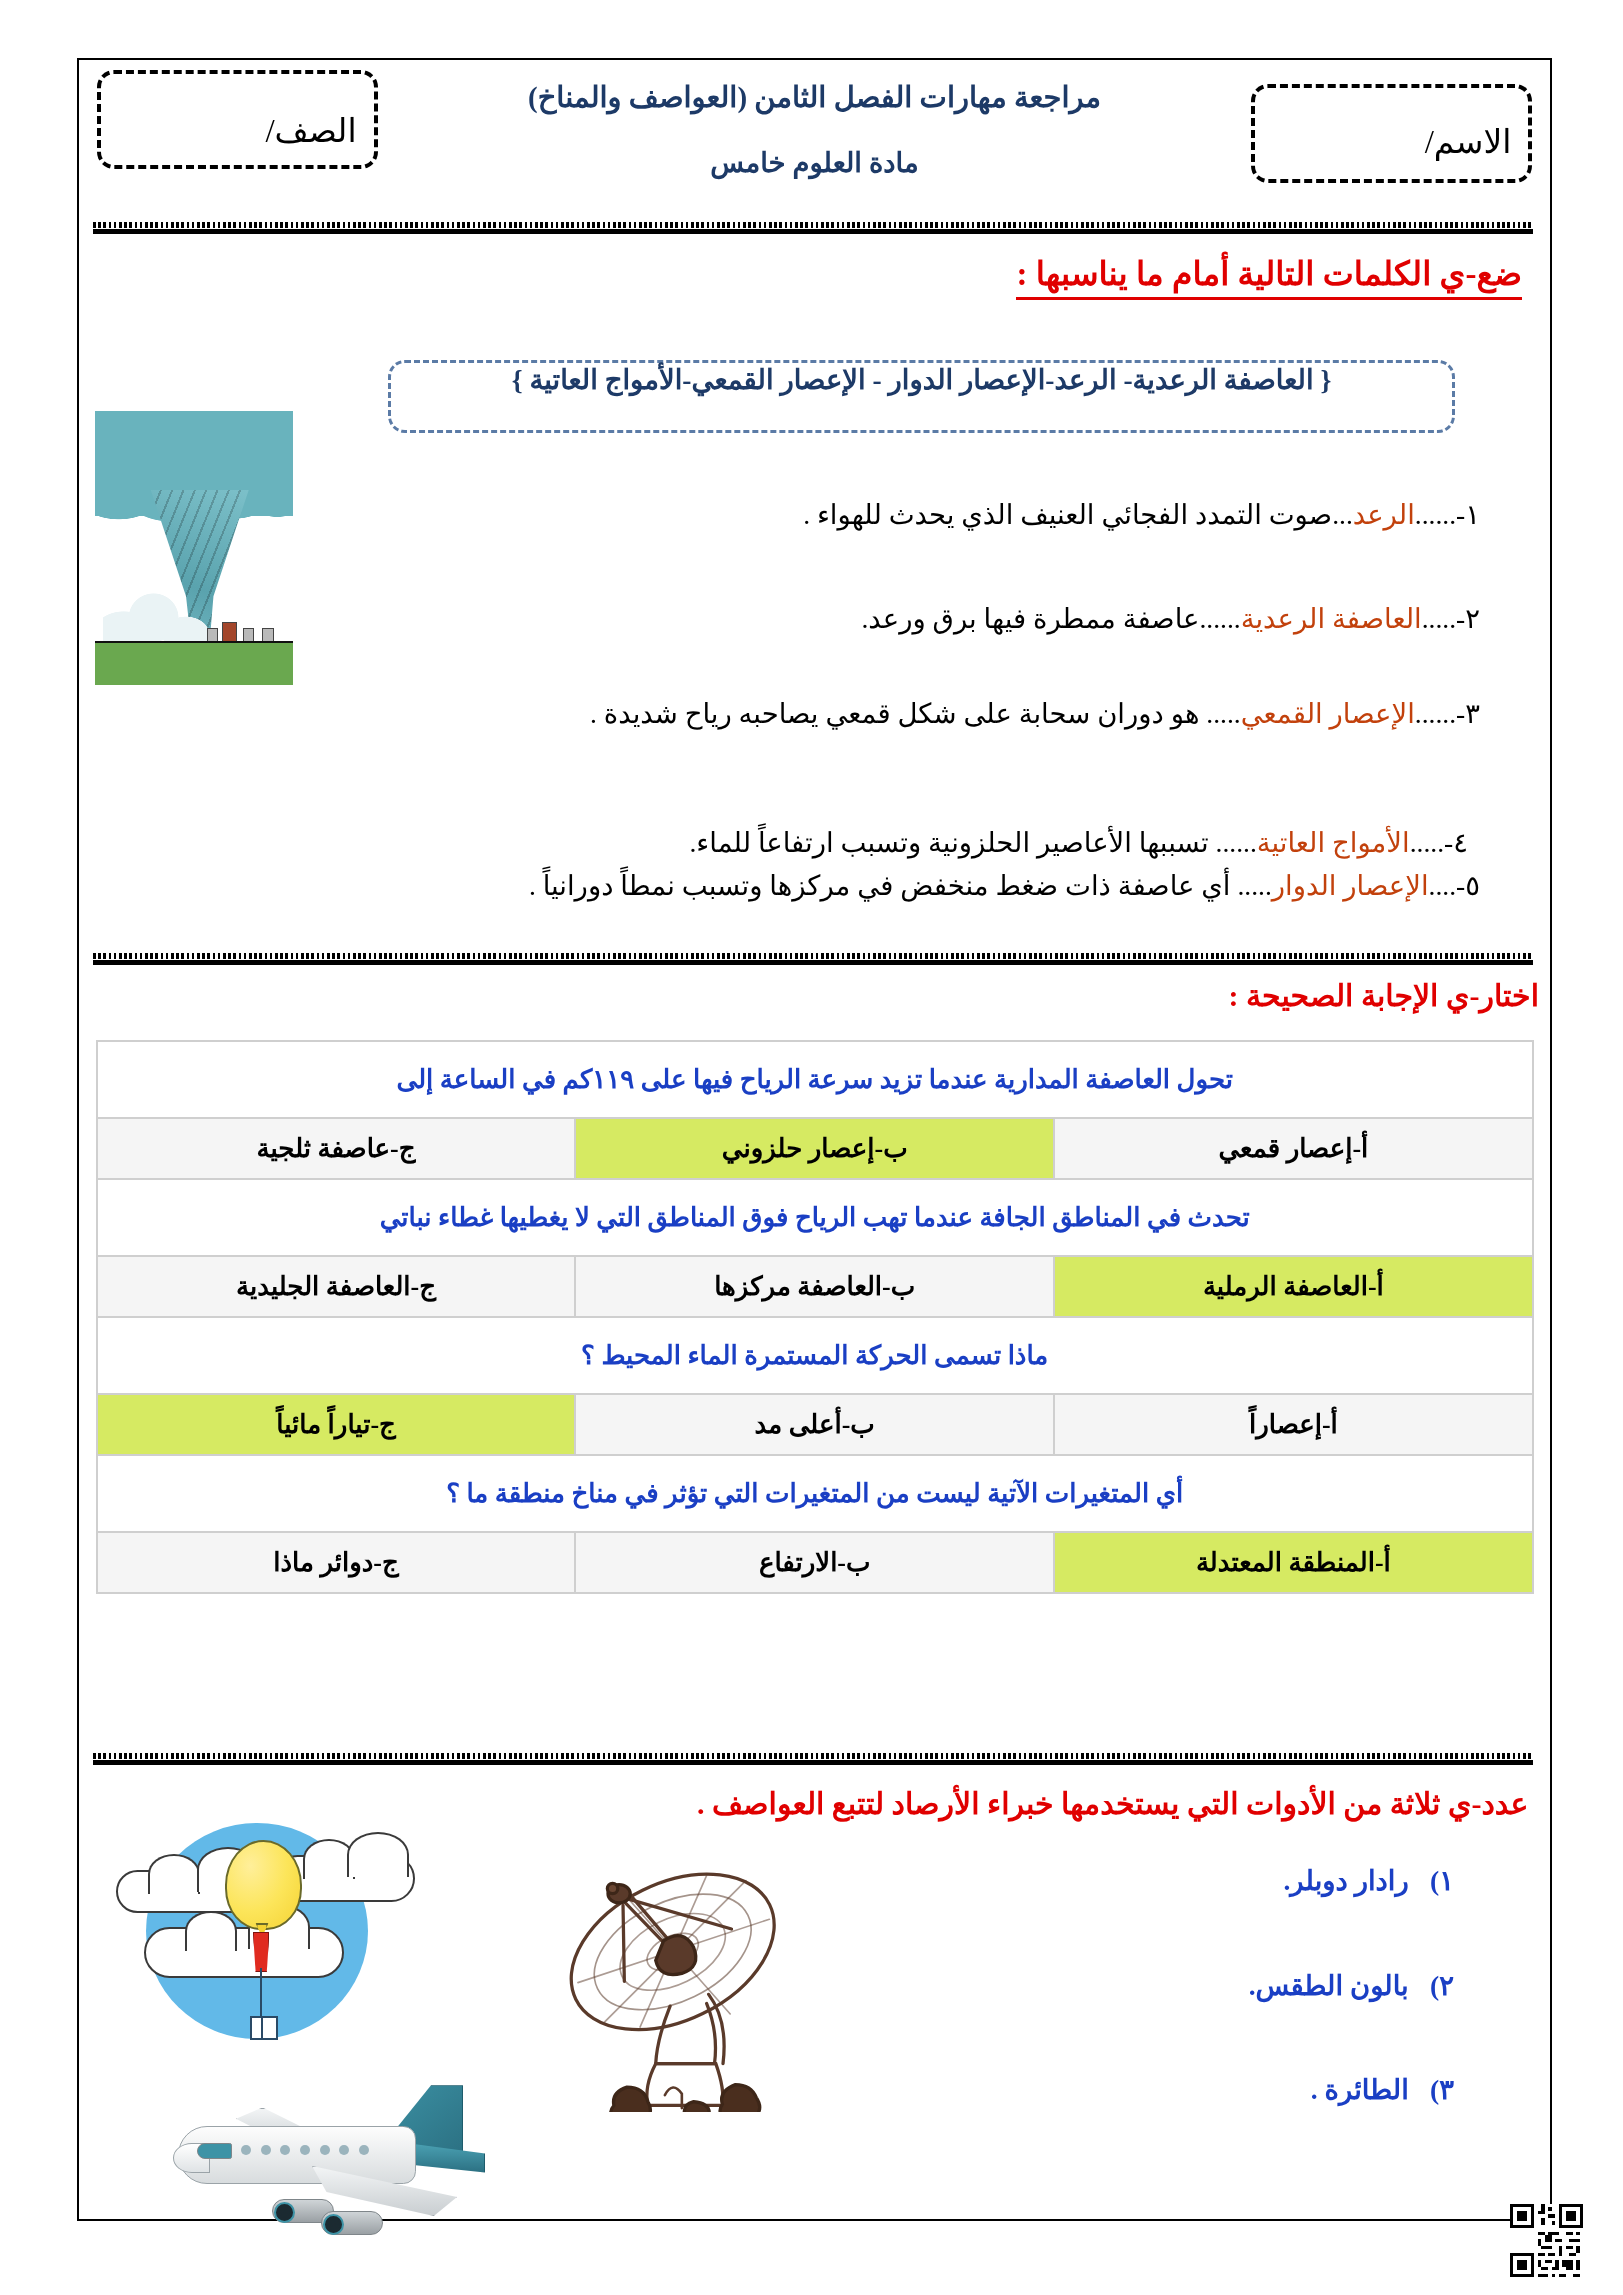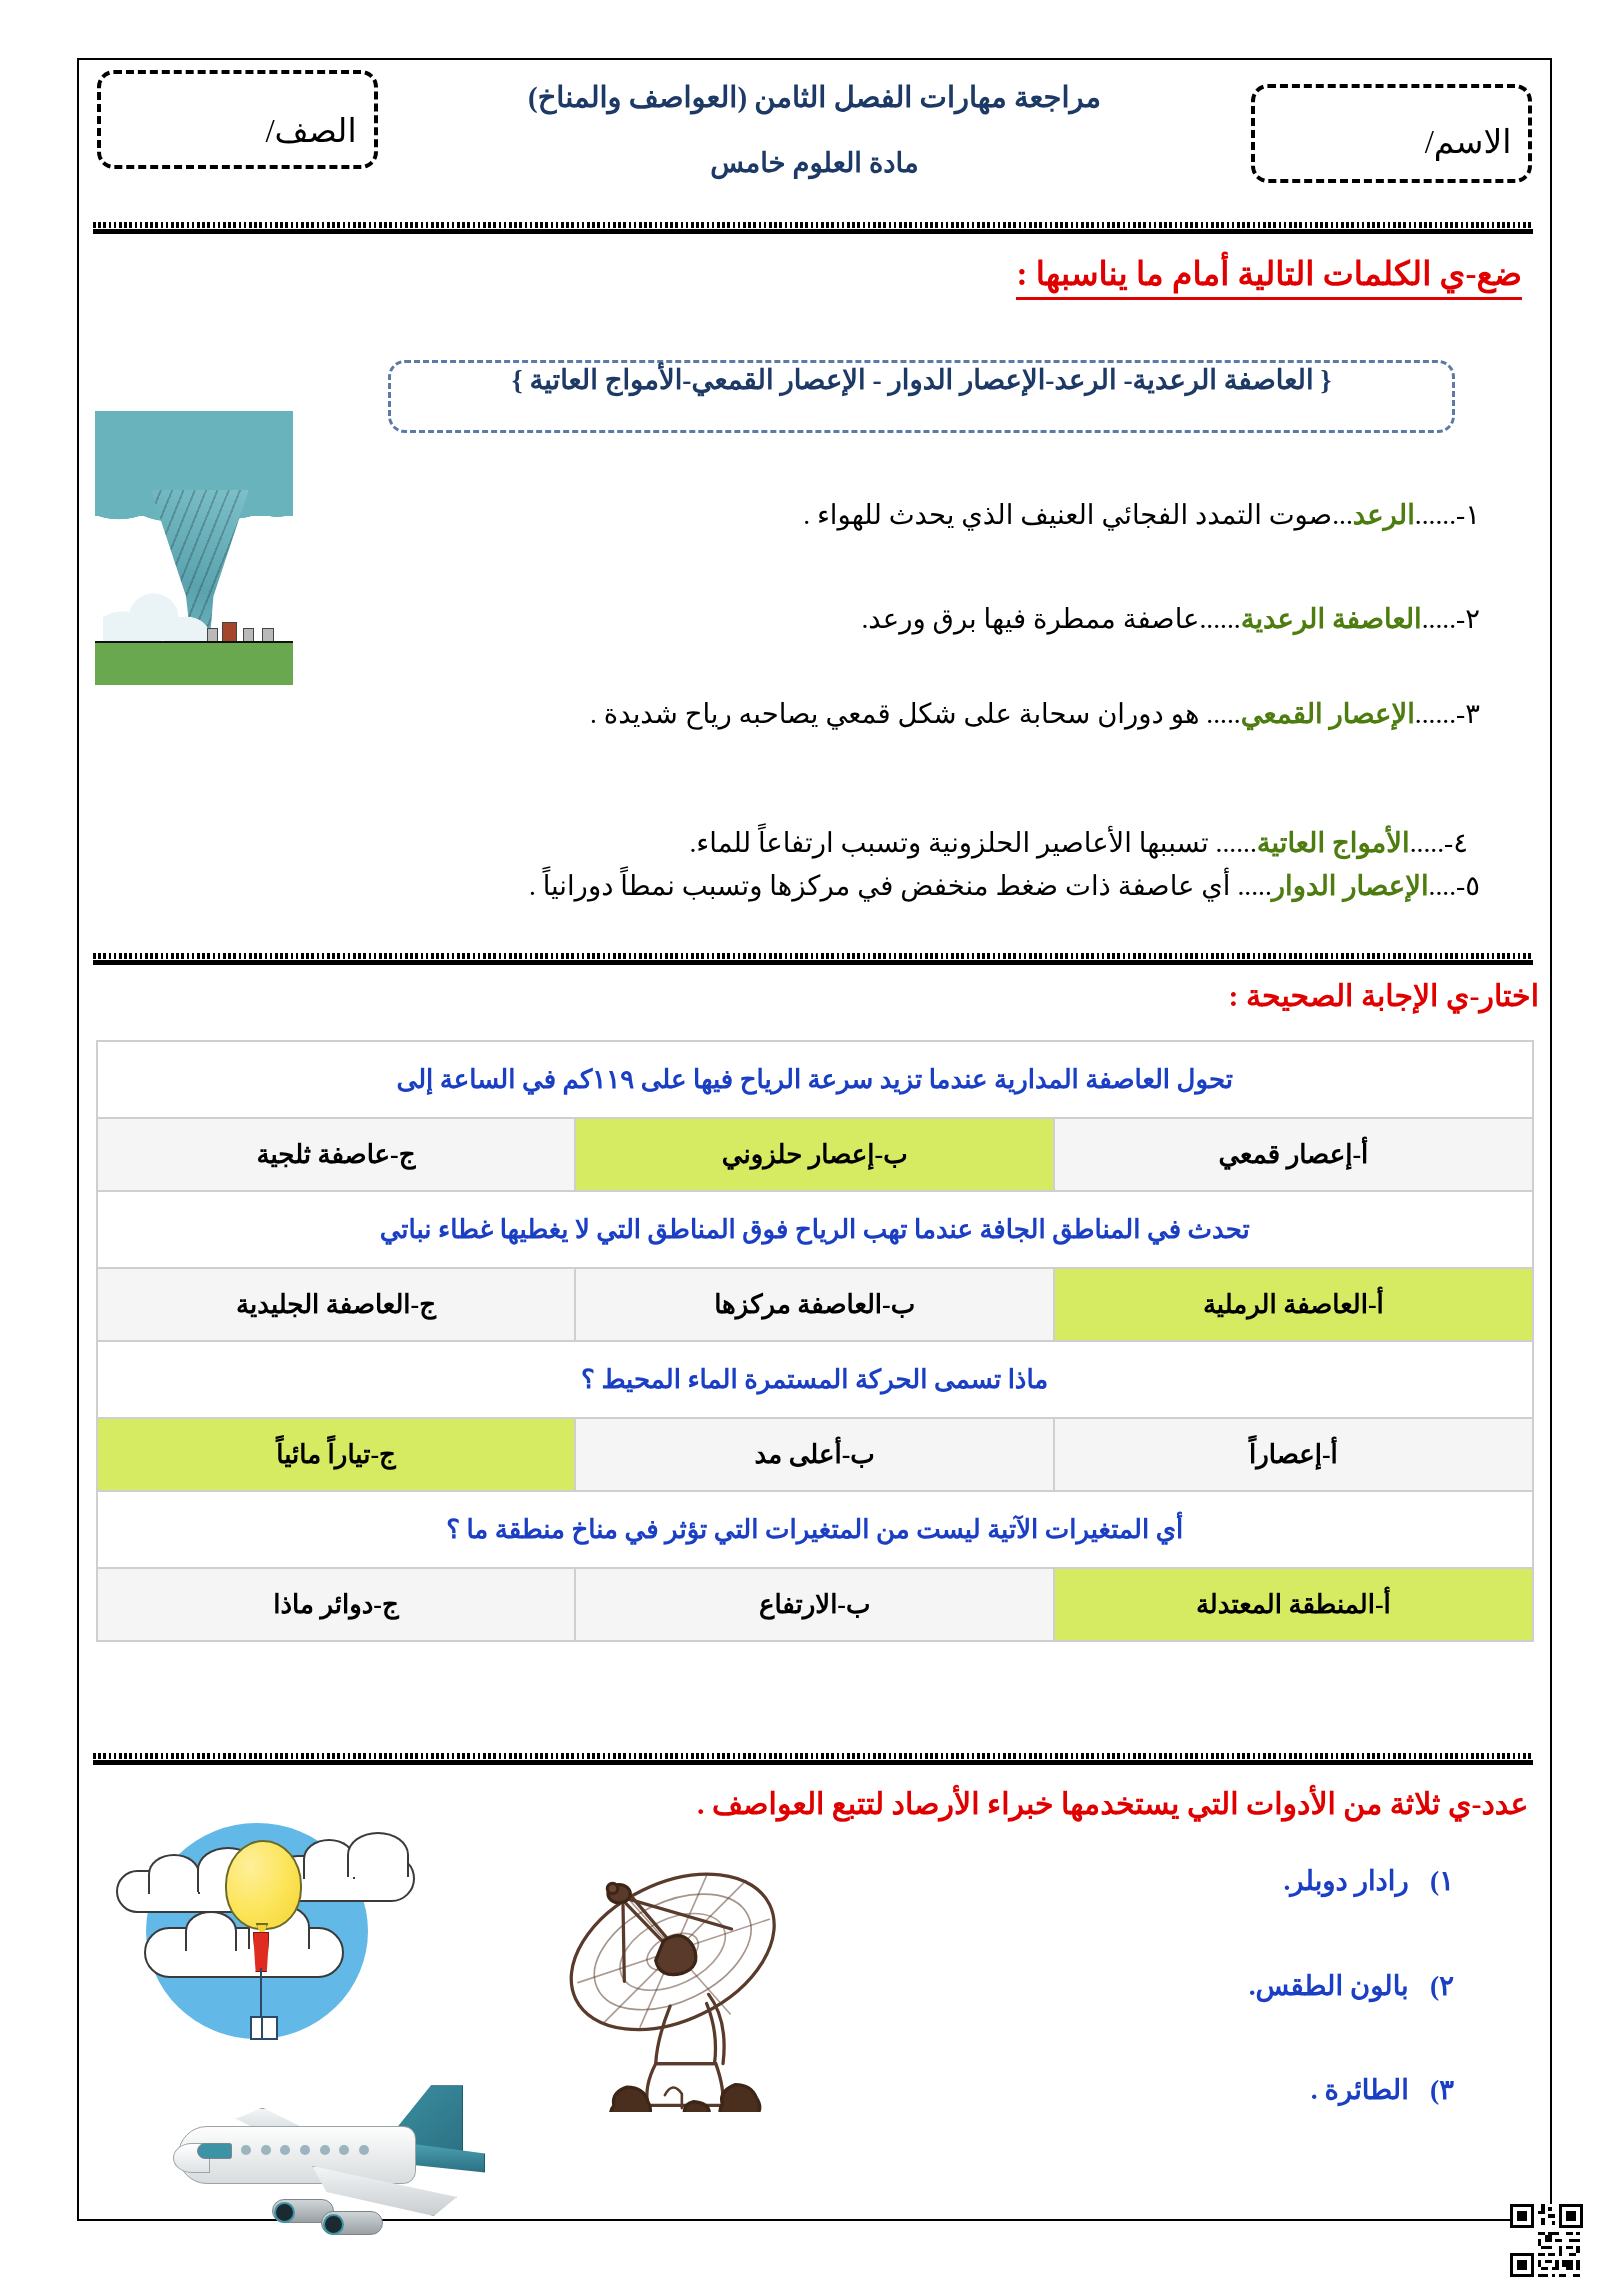--- a/index.html
+++ b/index.html
@@ -137,22 +137,22 @@
 
   
   .fib {
     position: absolute;
     font-size: 27.5px;
     color: #000000;
     white-space: nowrap;
     direction: rtl;
   }
   .fib .ans {
-    color: #4d7c0f;
-    font-weight: bold;
+    color: #c2410c;
+    font-weight: normal;
   }
   .fib .dots-s { color: #000; letter-spacing: 0.7px; }
 
   
   .tornado {
     position: absolute;
     width: 198px;
     height: 274px;
     overflow: hidden;
     background: #ffffff;
@@ -224,21 +224,21 @@
     font-size: 26px;
     font-weight: bold;
     height: 77px;
     padding: 3.9px 7.9px;
   }
   .mcq td.opt {
     background: #f5f5f5;
     color: #000000;
     font-size: 26px;
     font-weight: bold;
-    height: 73px;
+    height: 61px;
     text-align: center;
   }
   .mcq td.opt.hl {
     background: #d6ea62;
   }
 
   
   .ans-item {
     position: absolute;
     font-size: 27.5px;

